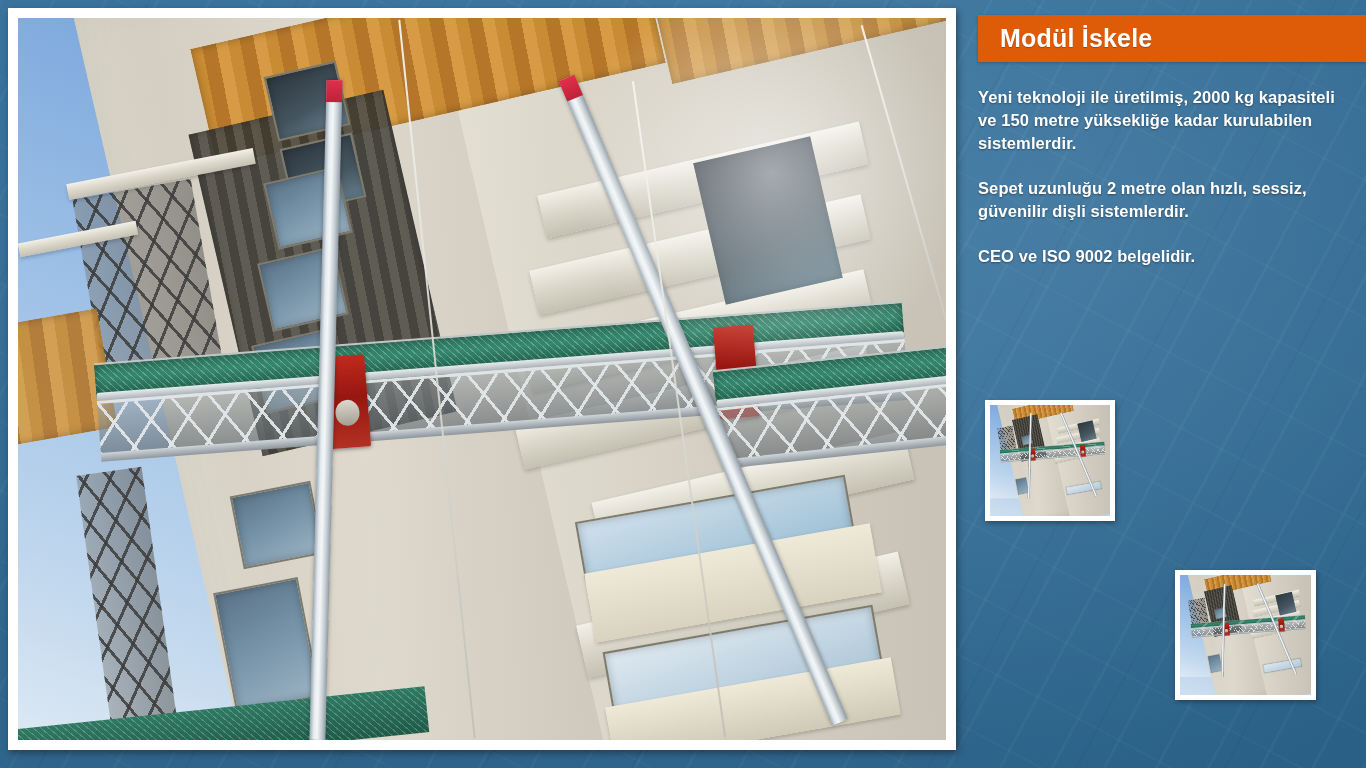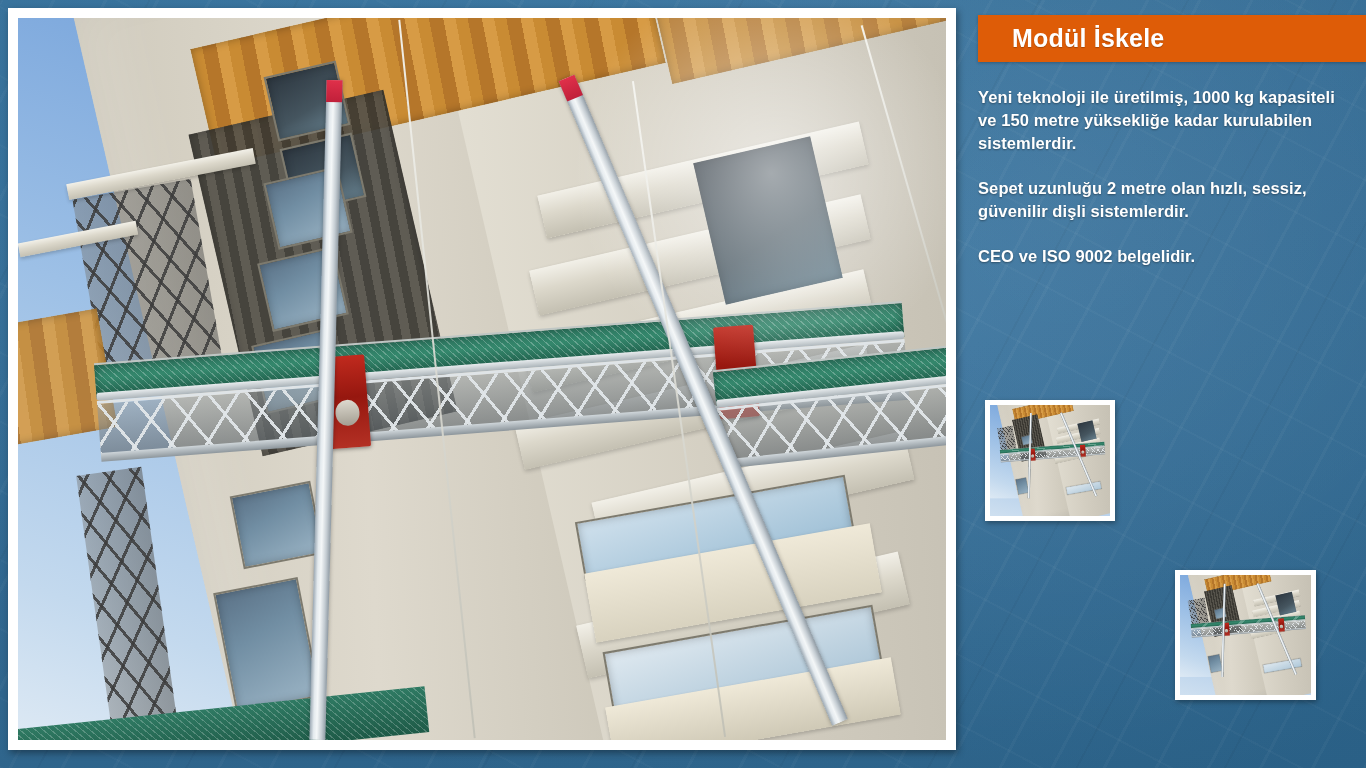--- a/index.html
+++ b/index.html
@@ -158,21 +158,21 @@
     position:absolute;left:956px;top:0;width:410px;height:768px;
   }
   .title-bar{
     position:absolute;left:22px;top:15px;width:388px;height:47px;
     background:#de5c07;
     display:flex;align-items:center;
     box-shadow:0 1px 3px rgba(0,0,0,0.25);
   }
   .title-text{
     color:#ffffff;font-size:25px;font-weight:bold;
-    letter-spacing:0.2px;padding-left:34px;
+    letter-spacing:0.2px;padding-left:22px;
     text-shadow:0 1px 1px rgba(0,0,0,0.25);
   }
   .para-wrap{
     position:absolute;left:22px;top:86px;width:360px;
   }
   .para{
     color:#ffffff;font-size:16.5px;font-weight:bold;line-height:23px;
     margin:0 0 22px 0;
     text-shadow:0 1px 2px rgba(0,0,0,0.38);
     letter-spacing:0.1px;
@@ -279,21 +279,21 @@
     </div>
   </div>
 
   <div class="right-panel">
 
     <div class="title-bar">
       <div class="title-text">Modül İskele</div>
     </div>
 
     <div class="para-wrap">
-      <p class="para">Yeni teknoloji ile üretilmiş, 1000 kg kapasiteli ve 150 metre yüksekliğe kadar kurulabilen sistemlerdir.</p>
+      <p class="para">Yeni teknoloji ile üretilmiş, 2000 kg kapasiteli ve 150 metre yüksekliğe kadar kurulabilen sistemlerdir.</p>
       <p class="para">Sepet uzunluğu 2 metre olan hızlı, sessiz, güvenilir dişli sistemlerdir.</p>
       <p class="para">CEO ve ISO 9002 belgelidir.</p>
     </div>
 
     <div class="thumb" id="thumb-1" title="Modül iskele küçük resim 1">
       <div class="thumb-inner">
         <div class="mini" style="transform:scale(0.1293);">
           <div class="sky"></div>
           <div class="bldg tower"></div>
           <div class="bldg tower2"></div>

